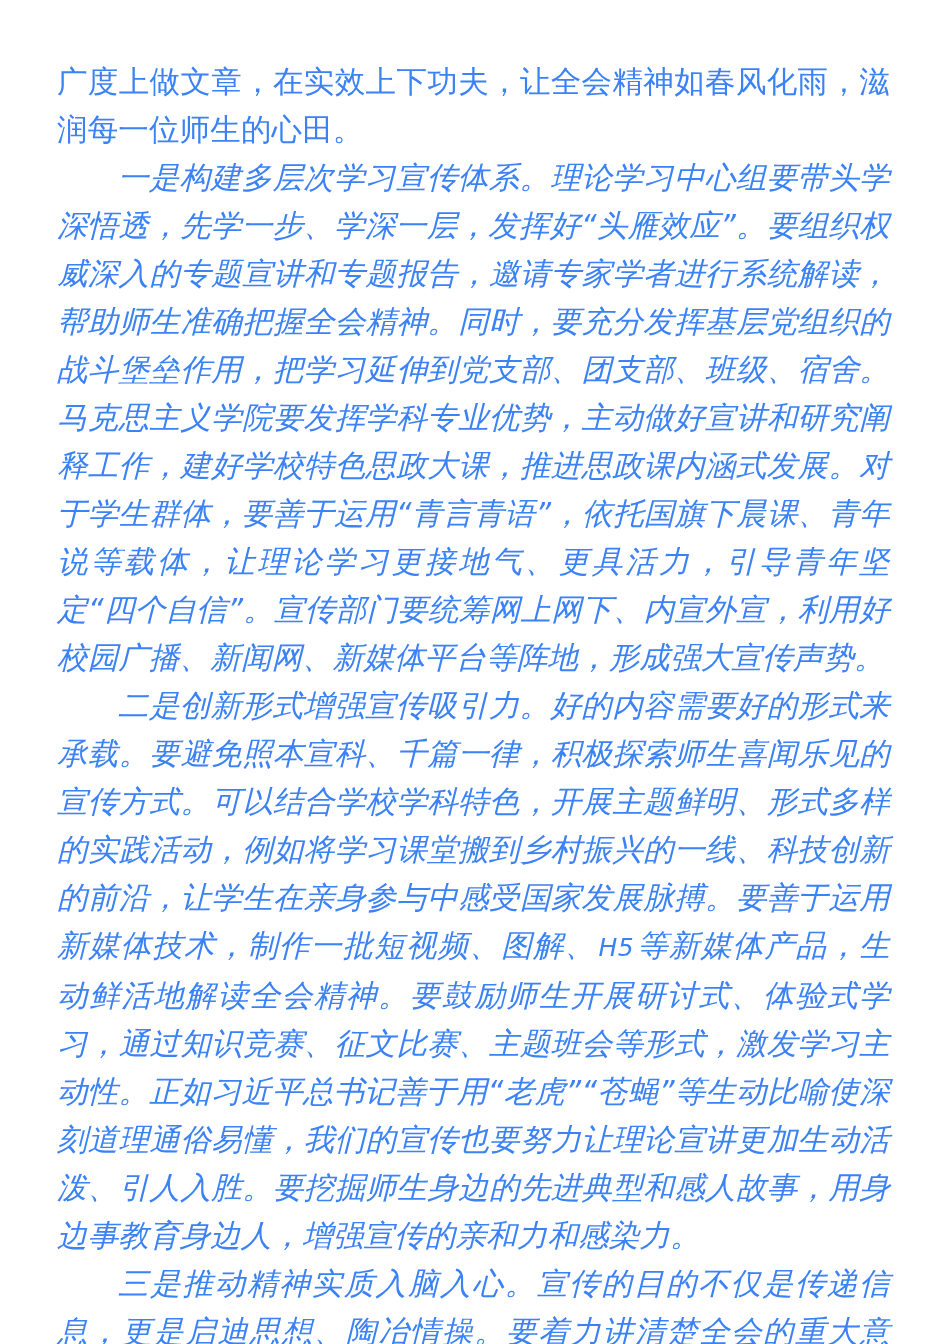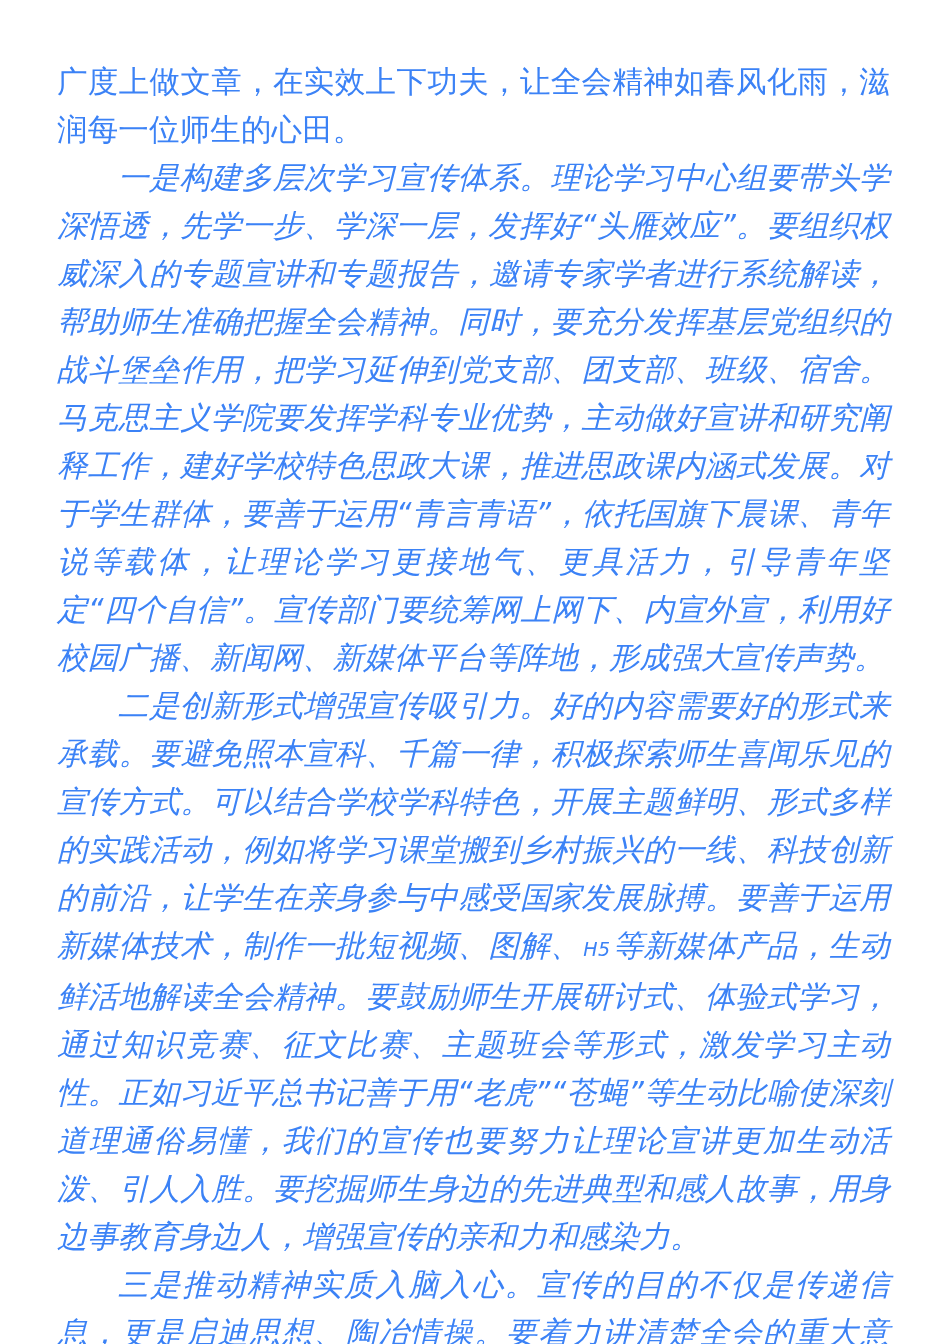--- a/index.html
+++ b/index.html
@@ -37,21 +37,21 @@
     font-weight: 400;
     word-break: break-all;
     -webkit-font-smoothing: antialiased;
   }
   .para.indent {
     text-indent: 61px;
     font-style: italic;
   }
   .latin {
     font-family: "DejaVu Sans", "Liberation Sans", sans-serif;
-    font-size: 19px;
+    font-size: 25px;
     letter-spacing: 0.5px;
     padding: 0 2px;
   }
 </style>
 </head>
 <body>
 
 <div id="page">
   <div id="doc-body">
 

